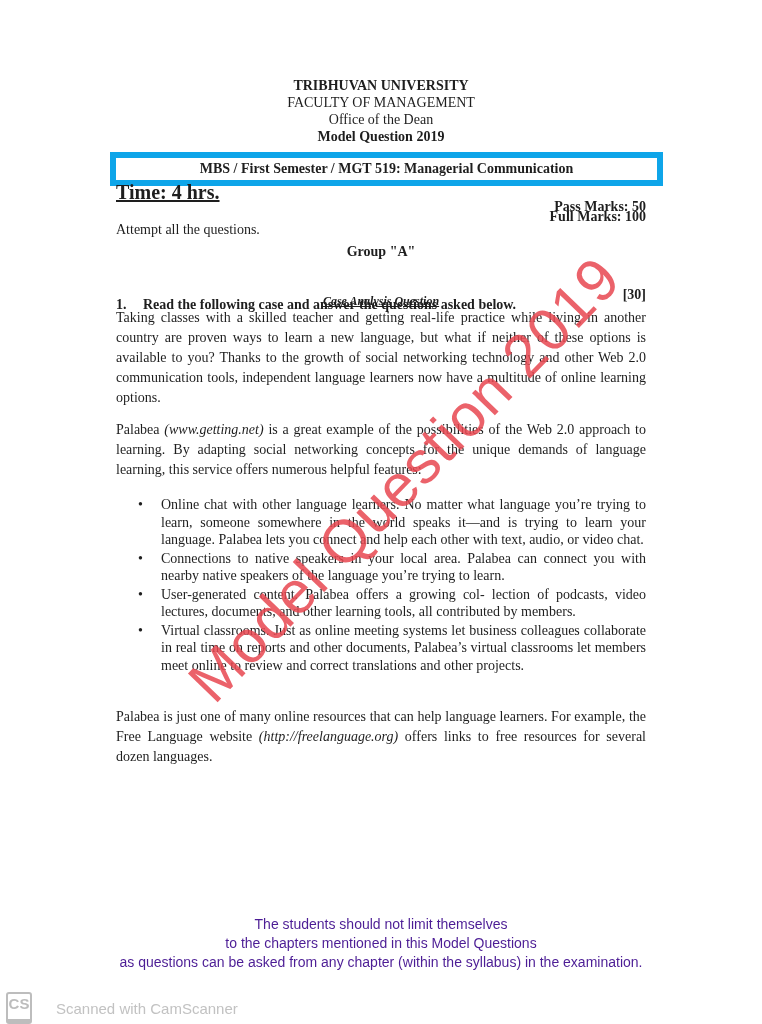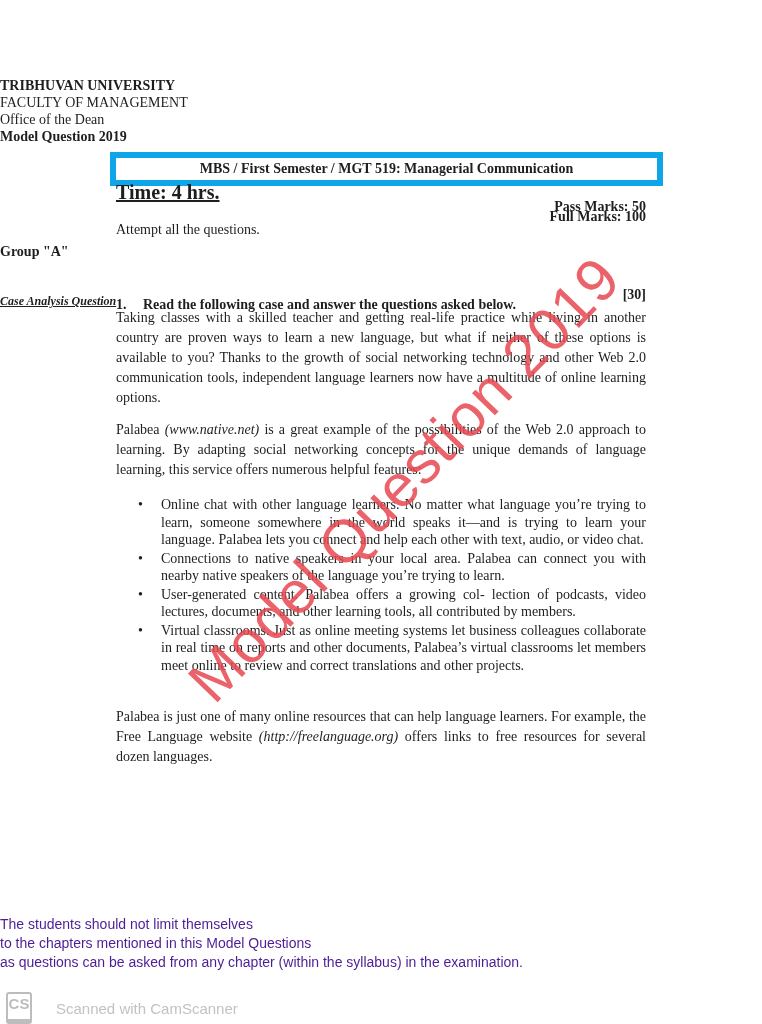--- a/index.html
+++ b/index.html
@@ -1,21 +1,21 @@
 <!DOCTYPE html>
 <html><head>
   <meta charset="utf-8">
   <style>
     html, body { margin: 0; padding: 0; }
     body {
       width: 762px; height: 1024px; background: #ffffff; position: relative; overflow: hidden;
       font-family: "Liberation Serif", "DejaVu Serif", serif; color: #1e1e1e;
     }
     .page { position: absolute; left: 0; top: 0; width: 762px; height: 1024px; }
-    .center { text-align: left; position: absolute; left: 0; width: 762px; }
+    .center { text-align: center; position: absolute; left: 0; width: 762px; }
     .hdr-univ { top: 78px; font-weight: bold; font-size: 14px; }
     .hdr-fac { top: 95px; font-size: 14px; }
     .hdr-office { top: 112px; font-size: 14px; }
     .hdr-model { top: 129px; font-weight: bold; font-size: 14px; }
     .course-box {
       position: absolute; left: 110px; top: 152px; width: 541px; height: 22px;
       border: 6px solid #0ea5e9; text-align: center; font-weight: bold; font-size: 14px; line-height: 22px;
     }
     .time { position: absolute; left: 116px; top: 181px; font-weight: bold; font-size: 20px; text-decoration: underline; }
     .full { position: absolute; right: 116px; top: 181px; font-weight: bold; font-size: 14px; margin-top: 28px; }
@@ -72,21 +72,21 @@
   <div class="center caseq">Case Analysis Question</div>
 
   <div class="q1">
     <span class="num">1.</span><span>Read the following case and answer the questions asked below.</span>
   </div>
   <div class="q1marks">[30]</div>
 
   <div class="para p1">Taking classes with a skilled teacher and getting real-life practice while living in another country are proven ways to learn a new language, but what if neither of these options is available to you? Thanks to the growth of social networking technology and other Web 2.0 communication tools, independent language learners now have a multitude of online learning options.</div>
 
   <div class="para p2">
-    <span>Palabea </span><i>(www.native.net)</i><span> is a great example of the possibilities of the Web 2.0 approach to learning. By adapting social networking concepts for the unique demands of language learning, this service offers numerous helpful features:</span>
+    <span>Palabea </span><i>(www.getting.net)</i><span> is a great example of the possibilities of the Web 2.0 approach to learning. By adapting social networking concepts for the unique demands of language learning, this service offers numerous helpful features:</span>
   </div>
 
   <ul class="bullets">
     <li><span class="dot">•</span><span>Online chat with other language learners. No matter what language you’re trying to learn, someone somewhere in the world speaks it—and is trying to learn your language. Palabea lets you connect and help each other with text, audio, or video chat.</span></li>
     <li><span class="dot">•</span><span>Connections to native speakers in your local area. Palabea can connect you with nearby native speakers of the language you’re trying to learn.</span></li>
     <li><span class="dot">•</span><span>User-generated content. Palabea offers a growing col- lection of podcasts, video lectures, documents, and other learning tools, all contributed by members.</span></li>
     <li><span class="dot">•</span><span>Virtual classrooms. Just as online meeting systems let business colleagues collaborate in real time on reports and other documents, Palabea’s virtual classrooms let members meet online to review and correct translations and other projects.</span></li>
   </ul>
 
   <div class="para p3">

